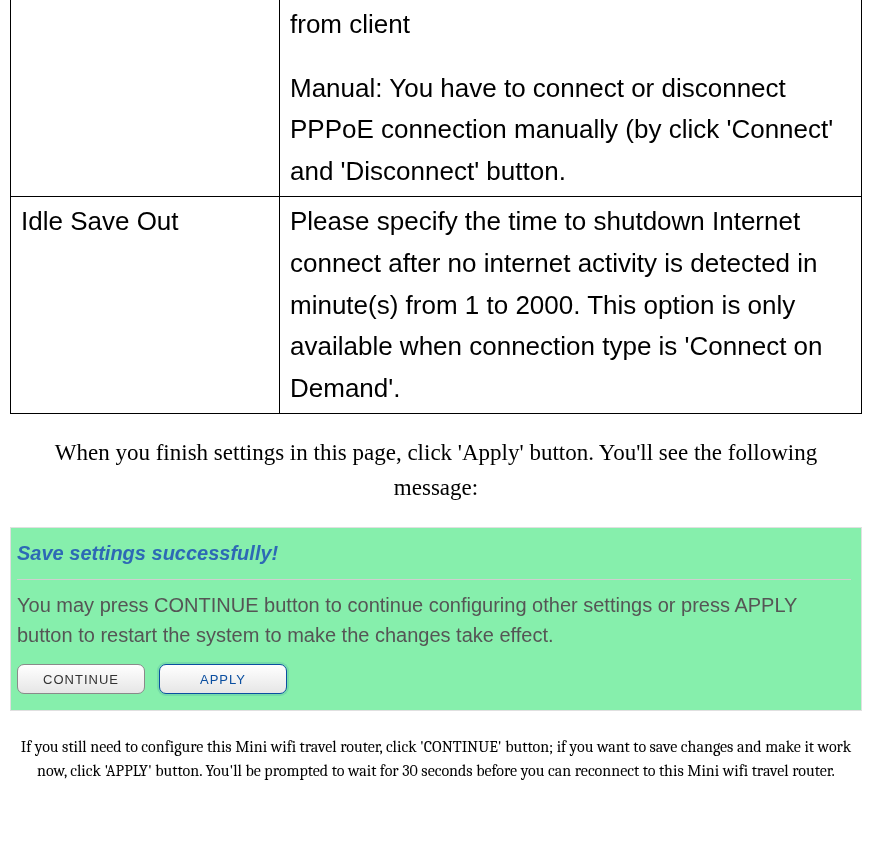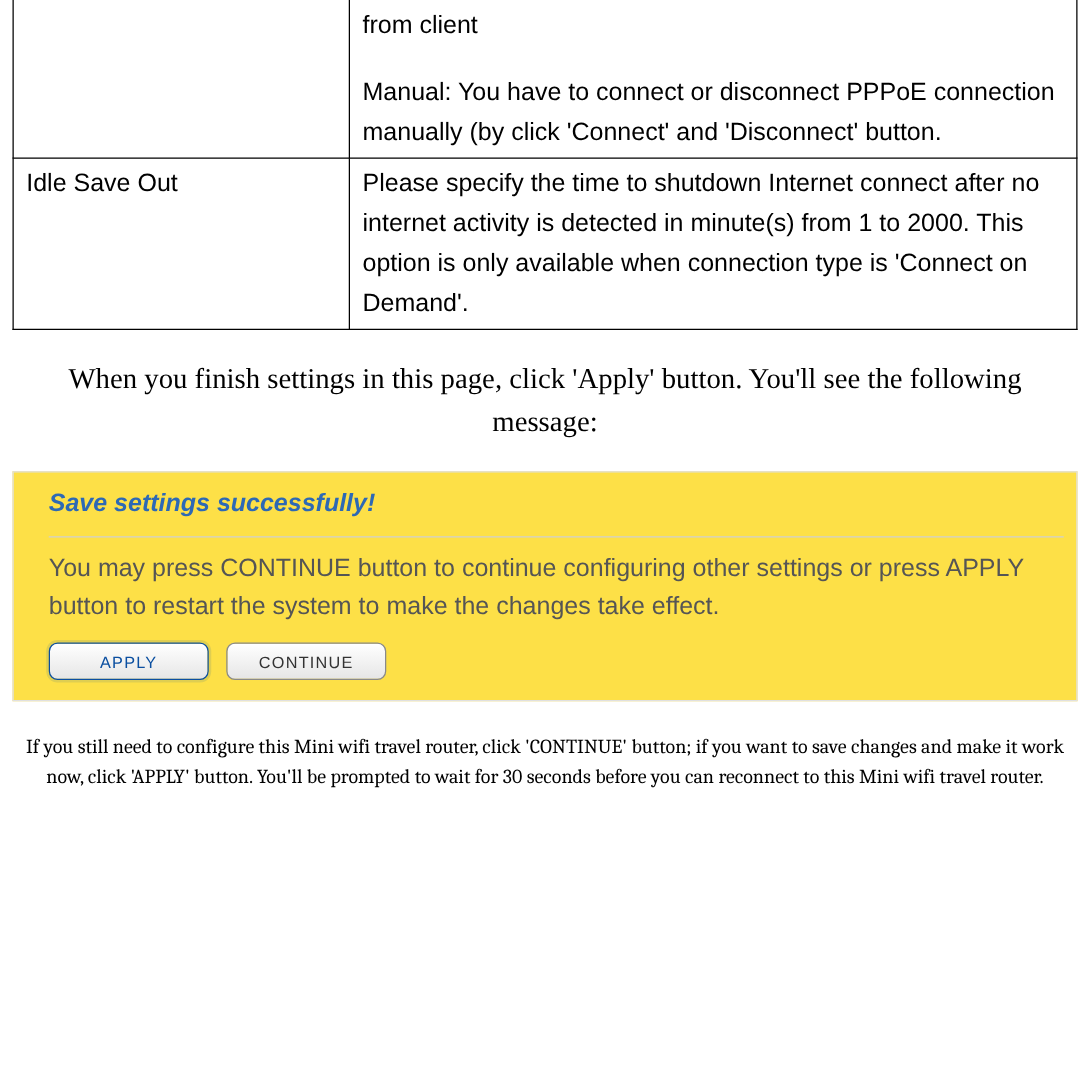--- a/index.html
+++ b/index.html
@@ -17,21 +17,21 @@
   table.doc-table {
     border-collapse: collapse;
     width: 100%;
     margin: 0 0 20px 0;
   }
   table.doc-table td {
     border: 1px solid #000000;
     padding: 4px 10px;
     vertical-align: top;
     font-family: Arial, Helvetica, sans-serif;
-    font-size: 20px;
+    font-size: 26px;
     line-height: 1.6;
   }
   table.doc-table td.col-left {
     width: 248px;
   }
   table.doc-table tr.first-row td {
     border-top: none;
   }
   .cell-gap {
     height: 22px;
@@ -45,23 +45,23 @@
   }
   p.body-text.after {
     font-family: Cambria, Georgia, "Times New Roman", serif;
     font-size: 16px;
     line-height: 1.5;
     margin: 24px 0 0 0;
   }
 
   
   .shot {
-    background: #fde047;
+    background: #86efac;
     border: 1px solid #e0e0e0;
-    padding: 8px 10px 16px 28px;
+    padding: 8px 10px 16px 6px;
     margin: 10px 0 10px 0;
   }
   .shot-title {
     font-family: Verdana, Arial, sans-serif;
     font-size: 20px;
     font-weight: bold;
     font-style: italic;
     color: #2d69b5;
     padding: 6px 0 14px 0;
     border-bottom: 1px solid #cfcfcf;
@@ -119,20 +119,20 @@
   </tr>
 </tbody>
     </table>
 
 <p class="body-text">When you finish settings in this page, click 'Apply' button. You'll see the following message:</p>
 
 <div class="shot">
   <div class="shot-title">Save settings successfully!</div>
   <div class="shot-text">You may press CONTINUE button to continue configuring other settings or press APPLY button to restart the system to make the changes take effect.</div>
   <div class="btn-row">
+    <div class="pill-btn">CONTINUE</div>
     <div class="pill-btn primary">APPLY</div>
-    <div class="pill-btn">CONTINUE</div>
   </div>
 </div>
 
 <p class="body-text after">If you still need to configure this Mini wifi travel router, click 'CONTINUE' button; if you want to save changes and make it work now, click 'APPLY' button. You'll be prompted to wait for 30 seconds before you can reconnect to this Mini wifi travel router.</p>
 
 </div>
 
 </body></html>

